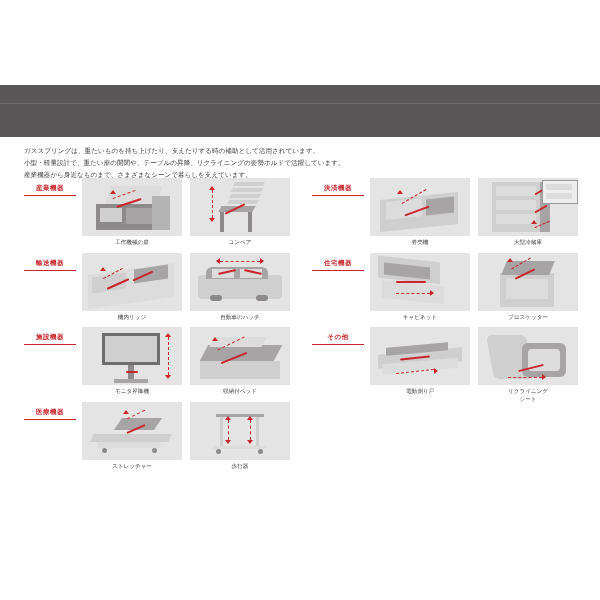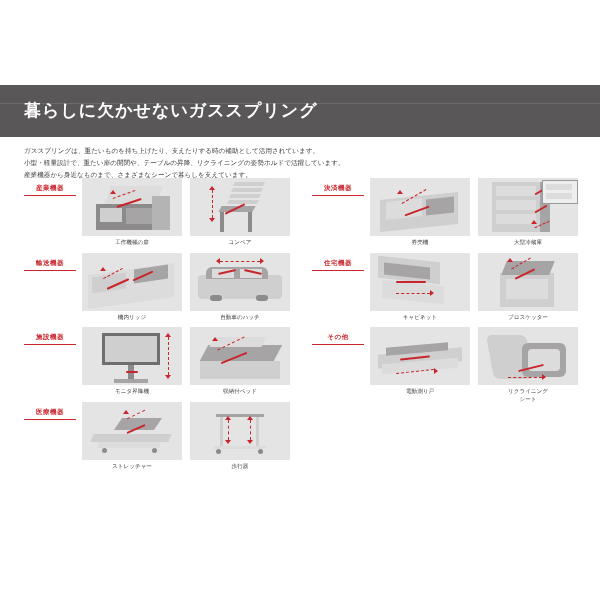--- a/index.html
+++ b/index.html
@@ -166,21 +166,20 @@
     background: #eeeeee;
   }
 </style>
 </head>
 <body>
 
 <div id="page">
 
   <div class="header-band">
     <div class="hairline"></div>
-    <div class="header-title">暮らしに欠かせないガススプリング</div>
   </div>
 
   <div class="lead">
     <p>ガススプリングは、重たいものを持ち上げたり、支えたりする時の補助として活用されています。</p>
     <p>小型・軽量設計で、重たい扉の開閉や、テーブルの昇降、リクライニングの姿勢ホルドで活躍しています。</p>
     <p>産業機器から身近なものまで、さまざまなシーンで暮らしを支えています。</p>
   </div>
 
   <div class="content">
 

